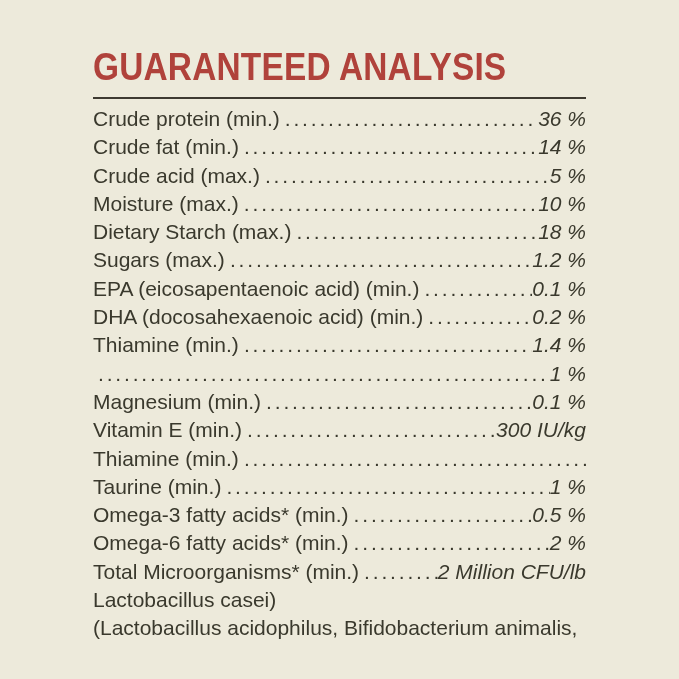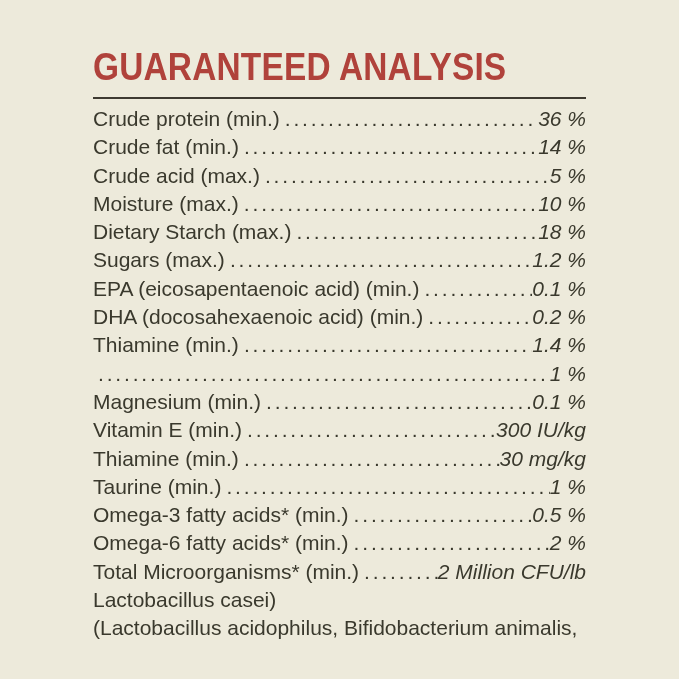--- a/index.html
+++ b/index.html
@@ -117,21 +117,20 @@
           <span class="value">0.1 %</span>
         </div>
         <div class="row">
           <span class="label">Vitamin E (min.)</span>
           <span class="leader">. . . . . . . . . . . . . . . . . . . . . . . . . . . . . . . . . . . . . . . . . . . . . . . . . . . . . . . . . . . . . . . . . . . . . . . . . . . . . . . .</span>
           <span class="value">300 IU/kg</span>
         </div>
         <div class="row">
           <span class="label">Thiamine (min.)</span>
           <span class="leader">. . . . . . . . . . . . . . . . . . . . . . . . . . . . . . . . . . . . . . . . . . . . . . . . . . . . . . . . . . . . . . . . . . . . . . . . . . . . . . . .</span>
-          <span class="value">30 mg/kg</span>
         </div>
         <div class="row">
           <span class="label">Taurine (min.)</span>
           <span class="leader">. . . . . . . . . . . . . . . . . . . . . . . . . . . . . . . . . . . . . . . . . . . . . . . . . . . . . . . . . . . . . . . . . . . . . . . . . . . . . . . .</span>
           <span class="value">1 %</span>
         </div>
         <div class="row">
           <span class="label">Omega-3 fatty acids* (min.)</span>
           <span class="leader">. . . . . . . . . . . . . . . . . . . . . . . . . . . . . . . . . . . . . . . . . . . . . . . . . . . . . . . . . . . . . . . . . . . . . . . . . . . . . . . .</span>
           <span class="value">0.5 %</span>

